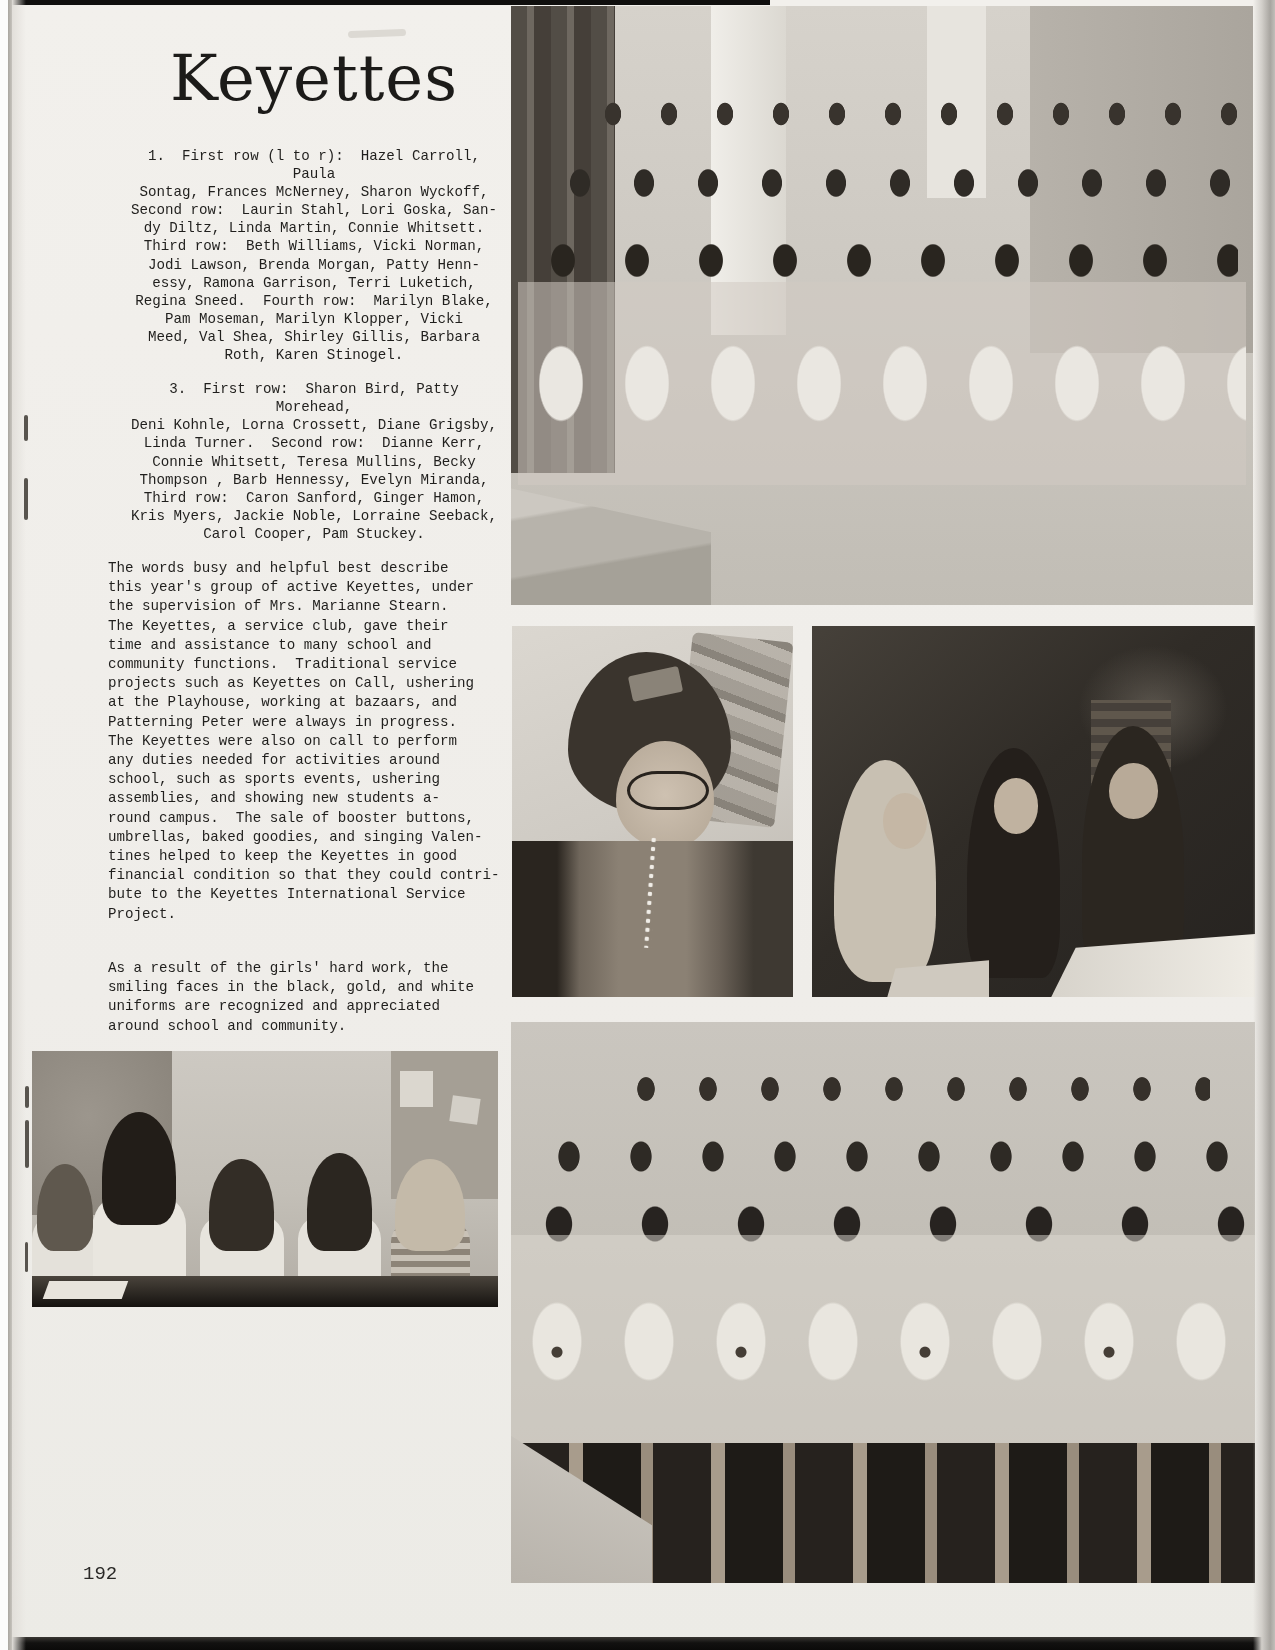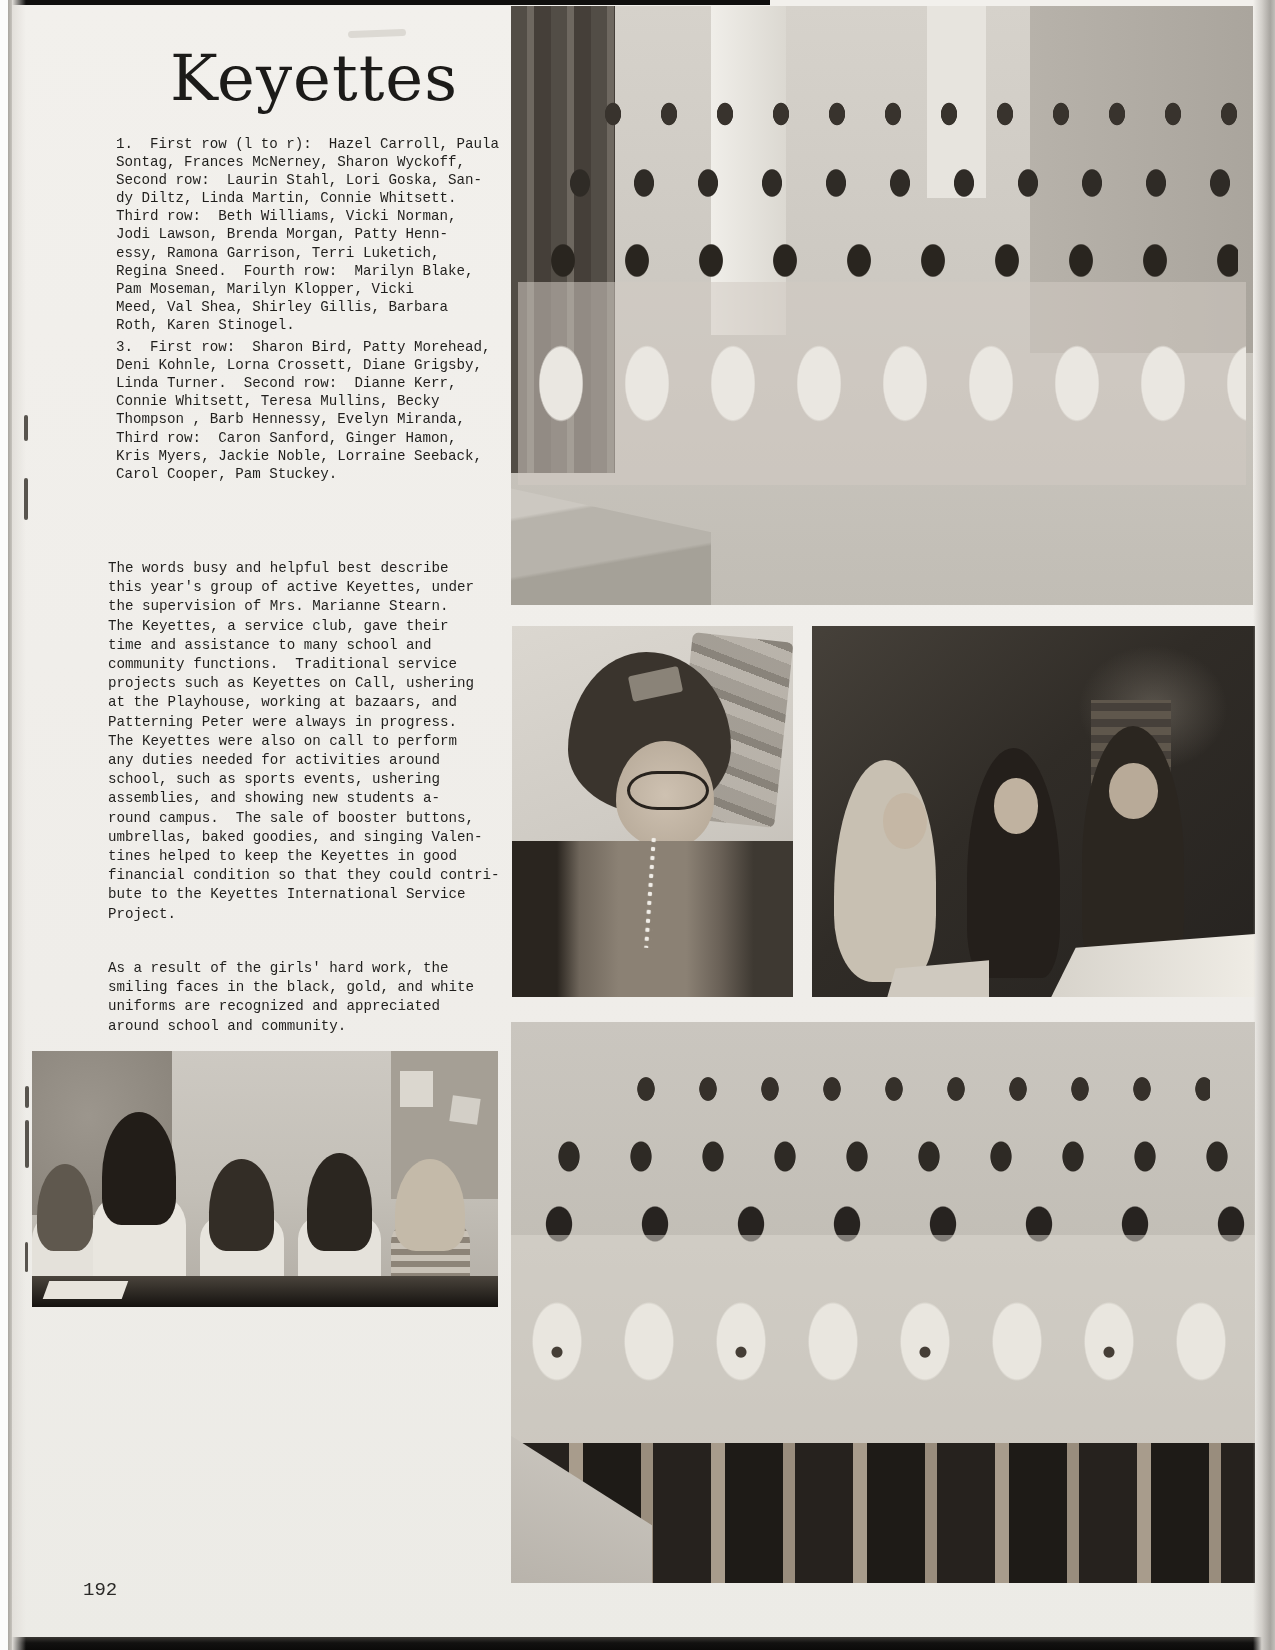--- a/index.html
+++ b/index.html
@@ -28,26 +28,26 @@
   .bm5{left:25px;top:1242px;width:3px;height:30px;}
   .smudge{position:absolute;left:348px;top:30px;width:58px;height:7px;background:#dcd9d3;
     border-radius:4px;transform:rotate(-2deg);}
   
   .title{
     position:absolute;left:109px;top:26px;width:380px;margin:15px;
     font-family:"DejaVu Serif","Liberation Serif",serif;font-weight:normal;
     font-size:64px;letter-spacing:1px;text-align:center;color:#1c1b19;
   }
   .caption{position:absolute;left:112px;top:131px;width:404px;}
-  .caption p{margin:4px;font-size:14.2px;line-height:18.1px;white-space:pre-wrap;}
+  .caption p{margin:16px;font-size:14.2px;line-height:18.1px;white-space:pre-wrap;text-align:center;}
   .bodypara{position:absolute;left:108px;width:408px;margin:0;
     font-size:14.2px;line-height:19.2px;white-space:pre-wrap;}
   .para1{top:559px;}
   .para2{top:959px;}
-  .pageno{position:absolute;left:83px;top:1563px;font-size:19px;color:#2a2927;margin-top:16px;}
+  .pageno{position:absolute;left:83px;top:1563px;font-size:19px;color:#2a2927;}
   
   .photo{position:absolute;overflow:hidden;}
   .photo>div{position:absolute;}
   .photo-top{left:511px;top:6px;width:742px;height:599px;
     background:linear-gradient(180deg,#d6d2cb 0%,#cdc9c2 45%,#c1bdb5 100%);}
   .pt-door{left:0;top:0;width:14%;height:78%;
     background:repeating-linear-gradient(90deg,#524d46 0 16px,#6e6860 16px 23px,#453f39 23px 40px);}
   .pt-pillar{left:27%;top:0;width:10%;height:55%;background:linear-gradient(90deg,#f0eee9,#dbd8d1);}
   .pt-pillar2{left:56%;top:0;width:8%;height:32%;background:#e7e4de;}
   .pt-wallright{right:0;top:0;width:30%;height:58%;background:linear-gradient(90deg,#b7b2aa,#aaa59d);}

